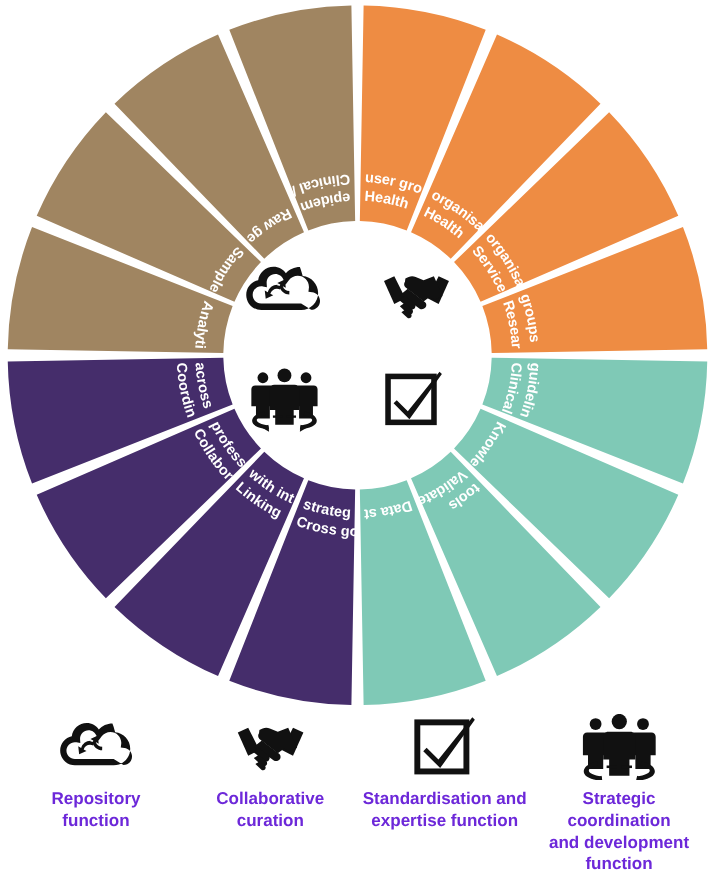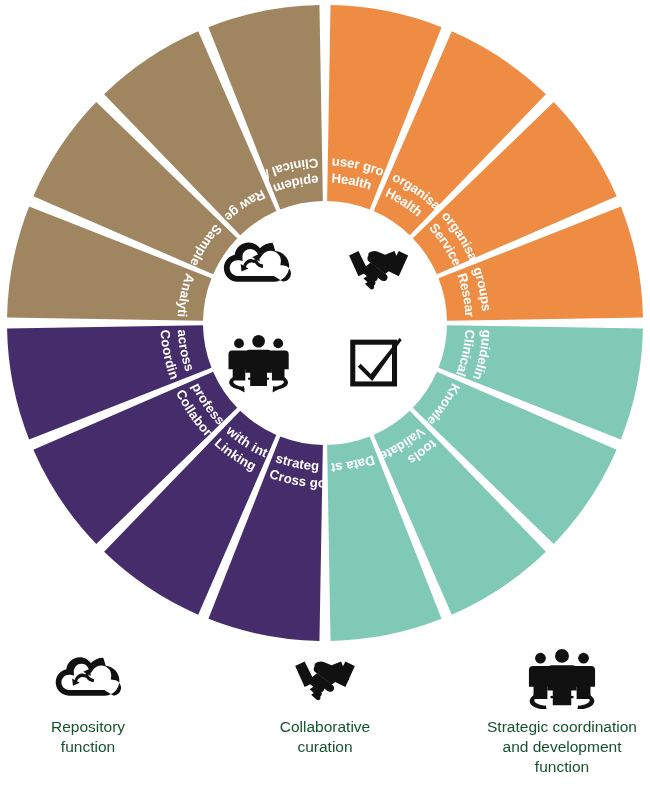--- a/index.html
+++ b/index.html
@@ -37,24 +37,24 @@
   }
   .legend-icon{
     height:62px;
     display:flex;
     align-items:center;
     justify-content:center;
     margin-bottom:7px;
   }
   .legend-text{
     font-family:"Liberation Sans", sans-serif;
-    font-weight:400;
+    font-weight:700;
     font-size:15.5px;
     line-height:1.28;
-    color:#14532d;
+    color:#6d28d9;
     text-align:center;
     white-space:pre-line;
   }
 </style>
 </head>
 <body>
 
 <div id="wheel-wrap">
   <svg id="wheel-svg" width="650" height="650" viewBox="0 0 650 650">
       <defs>
@@ -247,20 +247,30 @@
           <path d="M33 44l7-5 12 9c2 1.5 2.4 4.3 1 6.3-1.4 2-4.2 2.5-6.2 1.1z"></path>
           <path d="M34 52l6-4 9 7c1.8 1.4 2.2 3.9 0.9 5.7-1.3 1.8-3.8 2.2-5.6 0.9z"></path>
           <path d="M36 59.5l5-3.4 6.5 5c1.5 1.2 1.8 3.3 0.7 4.8-1.1 1.5-3.2 1.8-4.7 0.7z"></path>
         </g>
       </svg>
     </div>
     <div class="legend-text">Collaborative
 curation</div>
   </div>
 
+  <div class="legend-item">
+    <div class="legend-icon">
+      <svg width="62" height="60" viewBox="0 0 80 78" aria-hidden="true">
+        <rect x="8" y="10" width="58" height="58" fill="none" stroke="#111111" stroke-width="7"></rect>
+        <path d="M19 40 L33 54 L73 4 L76 7 L35 64 L15 44 Z" fill="#111111"></path>
+      </svg>
+    </div>
+    <div class="legend-text">Standardisation and
+expertise function</div>
+  </div>
 
   <div class="legend-item">
     <div class="legend-icon">
       <svg width="74" height="60" viewBox="0 0 96 78" aria-hidden="true">
         <g fill="#111111">
           <circle cx="20" cy="12" r="7"></circle>
           <path d="M10 22h20c3 0 5 2 5 5v22h-6v16h-18v-16h-6V27c0-3 2-5 5-5z"></path>
           <circle cx="76" cy="12" r="7"></circle>
           <path d="M66 22h20c3 0 5 2 5 5v22h-6v16h-18v-16h-6V27c0-3 2-5 5-5z"></path>
           <circle cx="48" cy="9" r="9"></circle>

